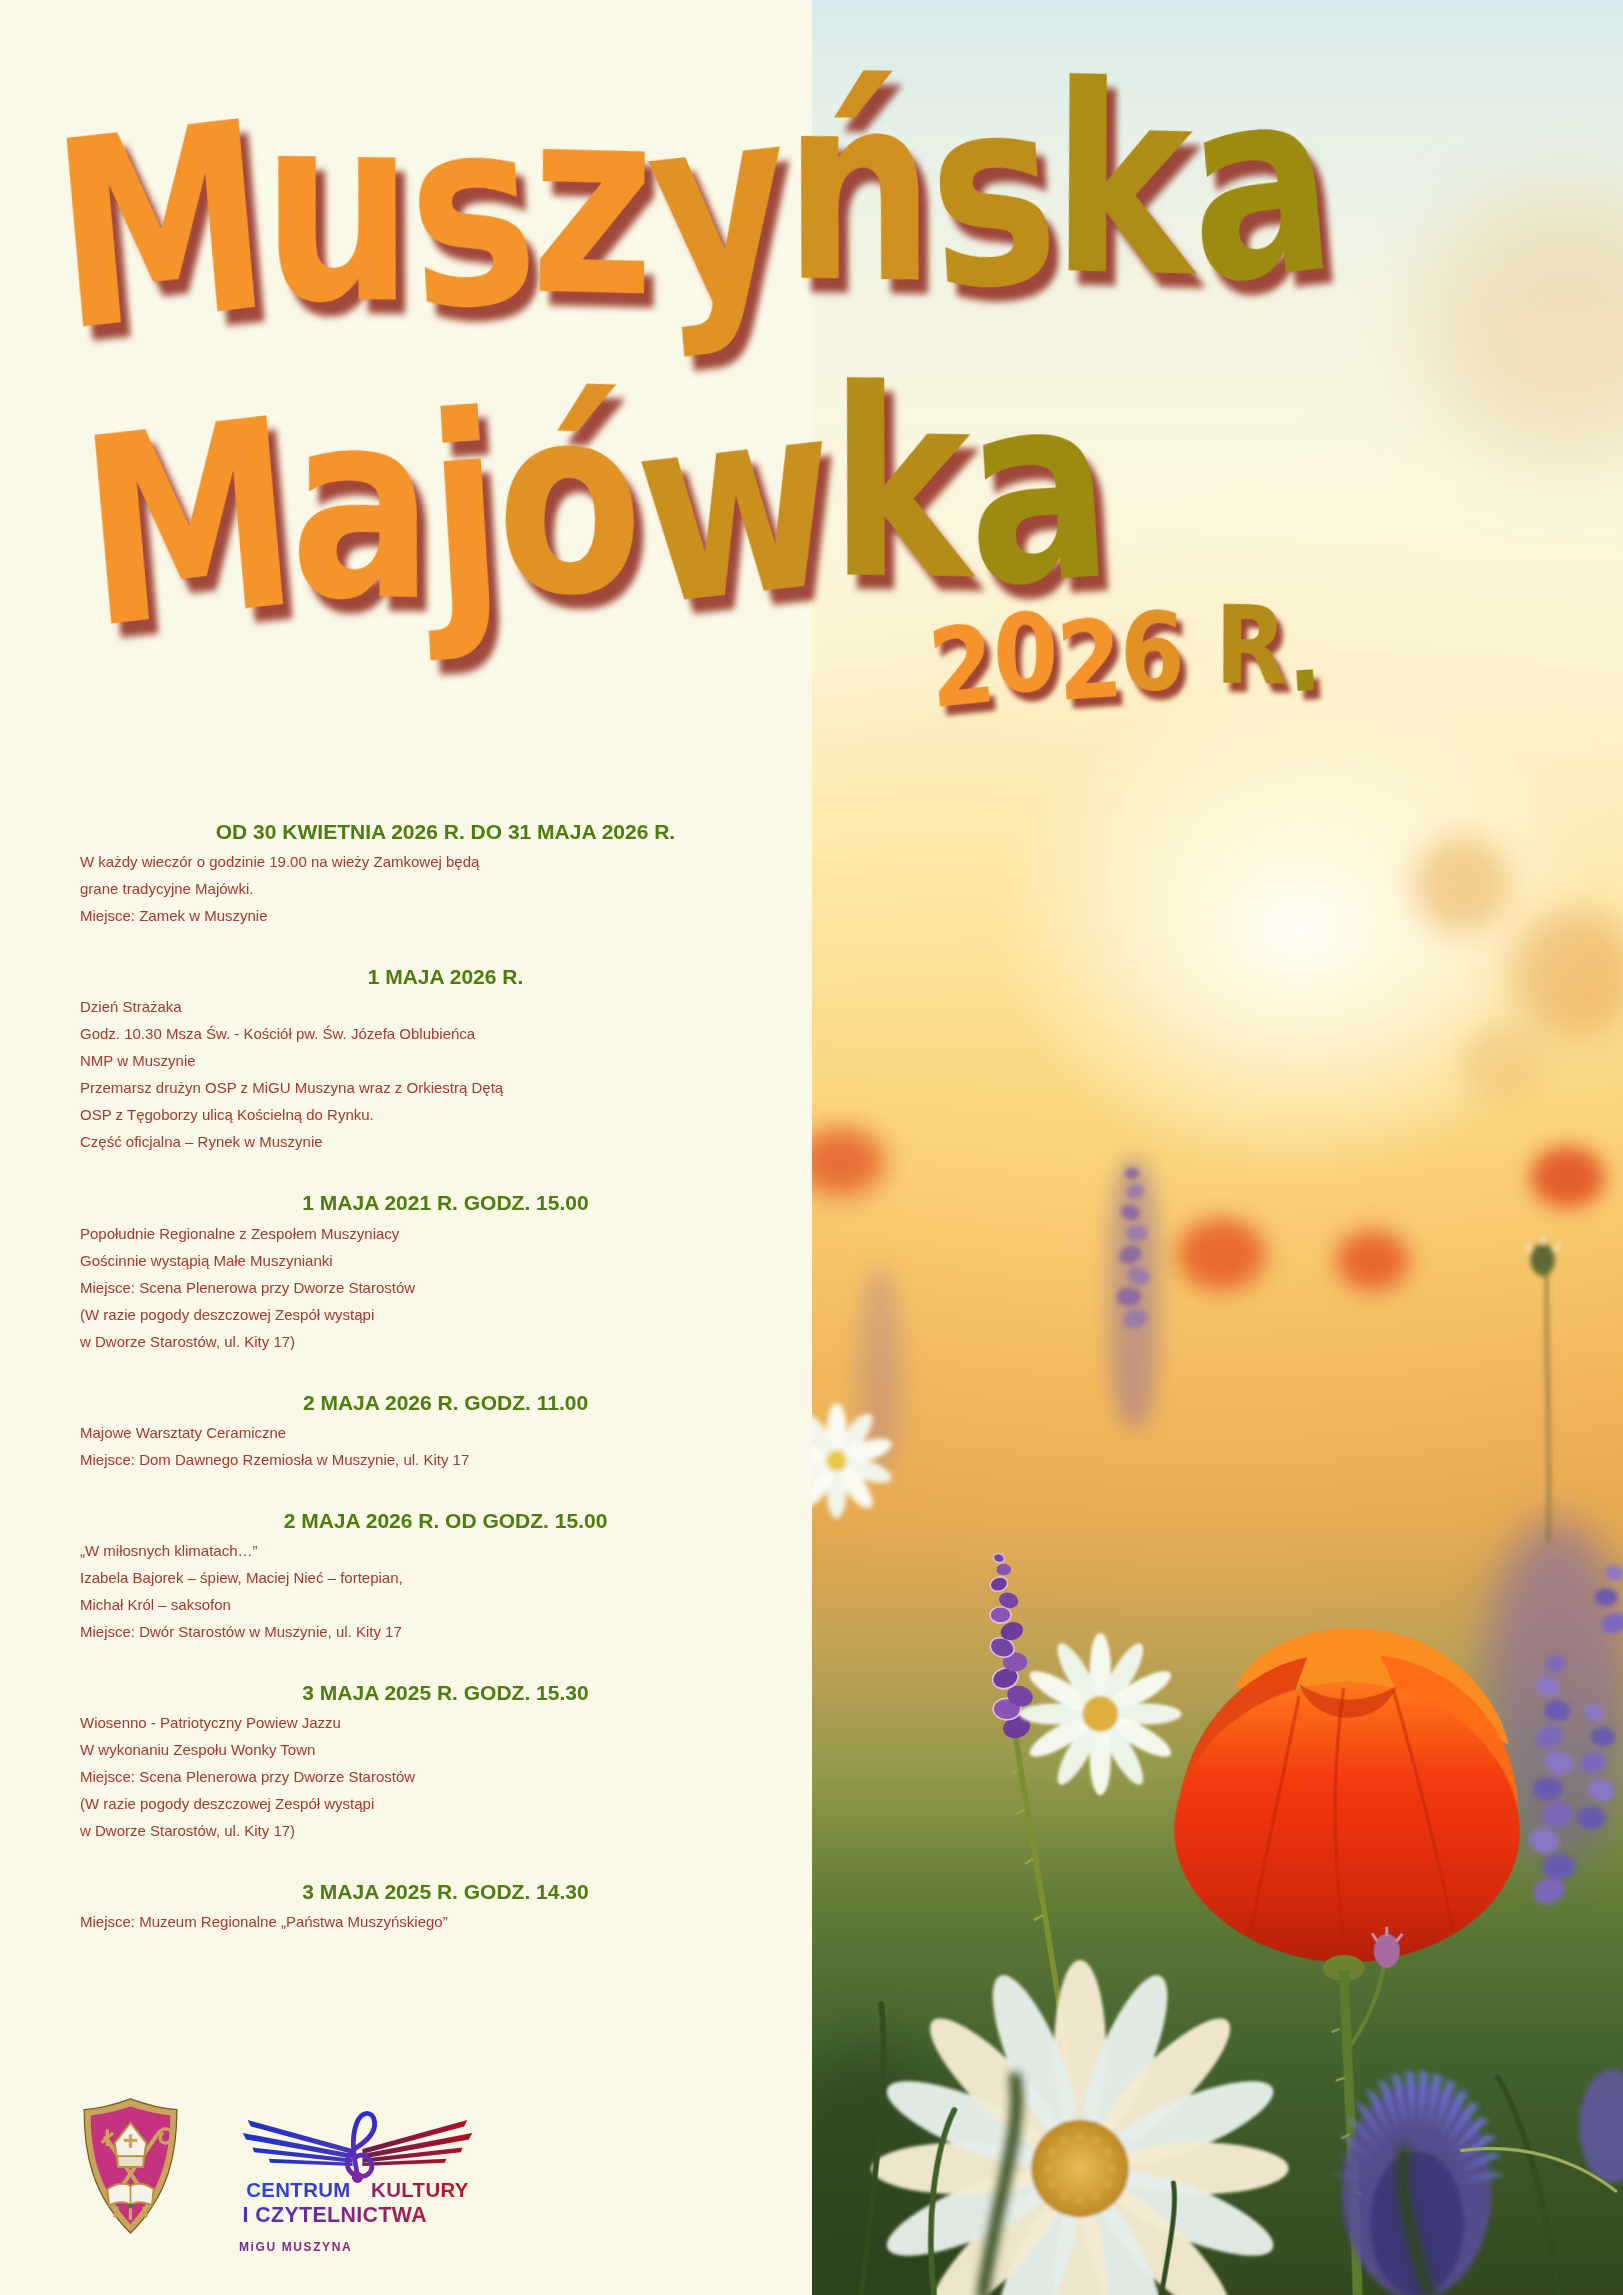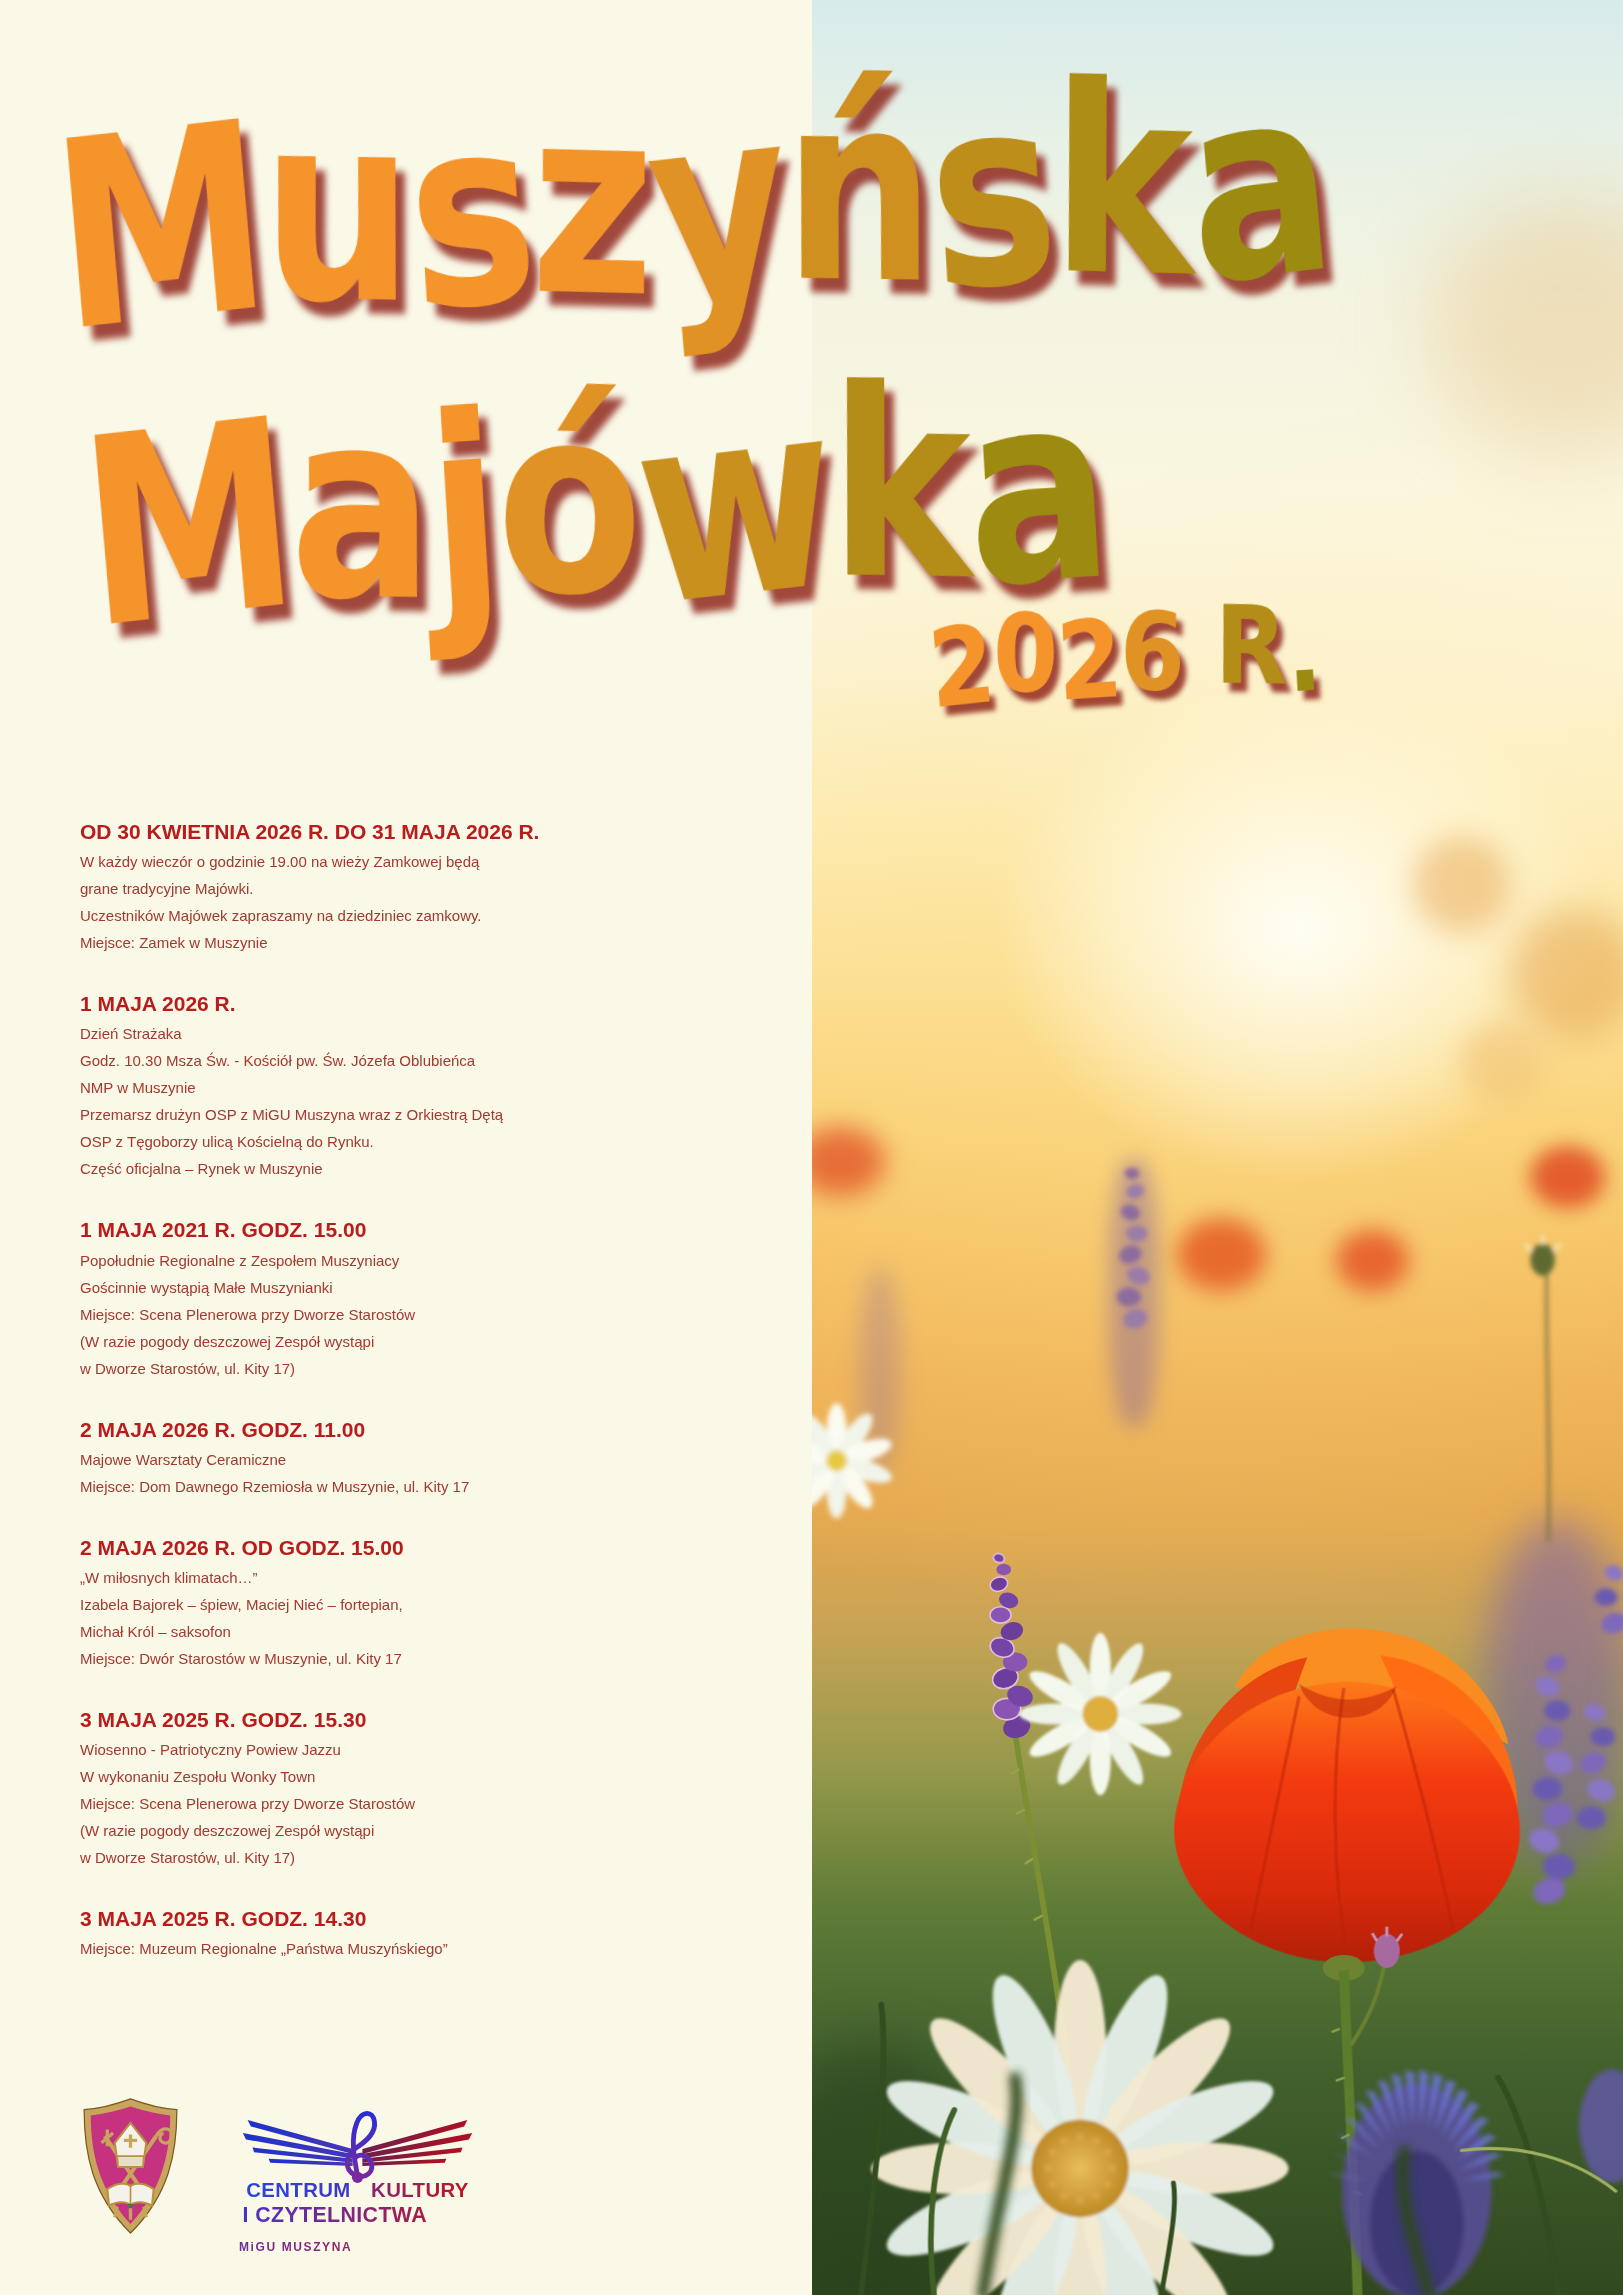--- a/index.html
+++ b/index.html
@@ -43,21 +43,21 @@
   .bl{display:inline-block;white-space:pre;}
   .bl:nth-child(4n+1){transform:rotate(-3.5deg) translateY(4px);}
   .bl:nth-child(4n+2){transform:rotate(2.5deg) translateY(-5.7px);}
   .bl:nth-child(4n+3){transform:rotate(-1.5deg) translateY(2.4px);}
   .bl:nth-child(4n){transform:rotate(3deg) translateY(-3.2px);}
 
   
   .events{position:absolute;left:80px;top:818px;width:731px;}
   .event-block{margin:0 0 34px 0;}
   .event-heading{margin:0 0 3.2px 0;font-size:21px;line-height:27px;font-weight:bold;
-    color:#b91c1c;white-space:nowrap;}
+    color:#4d7c0f;white-space:nowrap;text-align:center;}
   .event-line{margin:0;font-size:15px;line-height:27px;color:#A23A31;white-space:nowrap;}
 
   
   .coat{position:absolute;left:80px;top:2096px;}
   .ckic{position:absolute;left:239px;top:2099px;width:237px;text-align:left;}
   .ckic-fan{display:block;margin:0 auto;}
   .ckic-row1{display:flex;justify-content:center;gap:21px;margin-top:-4.9px;transform:scaleX(.97);}
   .ckic-big{font-size:21px;font-weight:bold;letter-spacing:0.4px;line-height:24px;
     -webkit-background-clip:text;background-clip:text;color:transparent;}
   .ckic-centrum{background-image:linear-gradient(90deg,#2945E2,#3D38C4);}
@@ -286,21 +286,20 @@
     <div class="title-line line1 bubble"><span class="bl" style="color: rgb(245, 148, 43);">M</span><span class="bl" style="color: rgb(245, 148, 43);">u</span><span class="bl" style="color: rgb(245, 148, 43);">s</span><span class="bl" style="color: rgb(242, 148, 42);">z</span><span class="bl" style="color: rgb(224, 146, 37);">y</span><span class="bl" style="color: rgb(207, 144, 32);">ń</span><span class="bl" style="color: rgb(190, 142, 26);">s</span><span class="bl" style="color: rgb(173, 141, 21);">k</span><span class="bl" style="color: rgb(156, 139, 16);">a</span></div>
     <div class="title-line line2 bubble"><span class="bl" style="color: rgb(245, 148, 43);">M</span><span class="bl" style="color: rgb(245, 148, 43);">a</span><span class="bl" style="color: rgb(245, 148, 43);">j</span><span class="bl" style="color: rgb(224, 146, 37);">ó</span><span class="bl" style="color: rgb(202, 144, 30);">w</span><span class="bl" style="color: rgb(179, 141, 23);">k</span><span class="bl" style="color: rgb(156, 139, 16);">a</span></div>
     <div class="title-line year bubble"><span class="bl" style="color: rgb(245, 148, 43);">2</span><span class="bl" style="color: rgb(245, 148, 43);">0</span><span class="bl" style="color: rgb(245, 148, 43);">2</span><span class="bl" style="color: rgb(224, 146, 37);">6</span><span class="bl" style="color: rgb(202, 144, 30);"> </span><span class="bl" style="color: rgb(179, 141, 23);">R</span><span class="bl" style="color: rgb(156, 139, 16);">.</span></div>
   </div>
 
   <div class="events" id="events">
       <div class="event-block">
         <p class="event-heading">OD 30 KWIETNIA 2026 R. DO 31 MAJA 2026 R.</p>
         <p class="event-line">W każdy wieczór o godzinie 19.00 na wieży Zamkowej będą</p>
         <p class="event-line">grane tradycyjne Majówki.</p>
-        <p class="event-line">Uczestników Majówek zapraszamy na dziedziniec zamkowy.</p>
         <p class="event-line">Miejsce: Zamek w Muszynie</p>
       </div>
       <div class="event-block">
         <p class="event-heading">1 MAJA 2026 R.</p>
         <p class="event-line">Dzień Strażaka</p>
         <p class="event-line">Godz. 10.30 Msza Św. - Kościół pw. Św. Józefa Oblubieńca</p>
         <p class="event-line">NMP w Muszynie</p>
         <p class="event-line">Przemarsz drużyn OSP z MiGU Muszyna wraz z Orkiestrą Dętą</p>
         <p class="event-line">OSP z Tęgoborzy ulicą Kościelną do Rynku.</p>
         <p class="event-line">Część oficjalna – Rynek w Muszynie</p>

